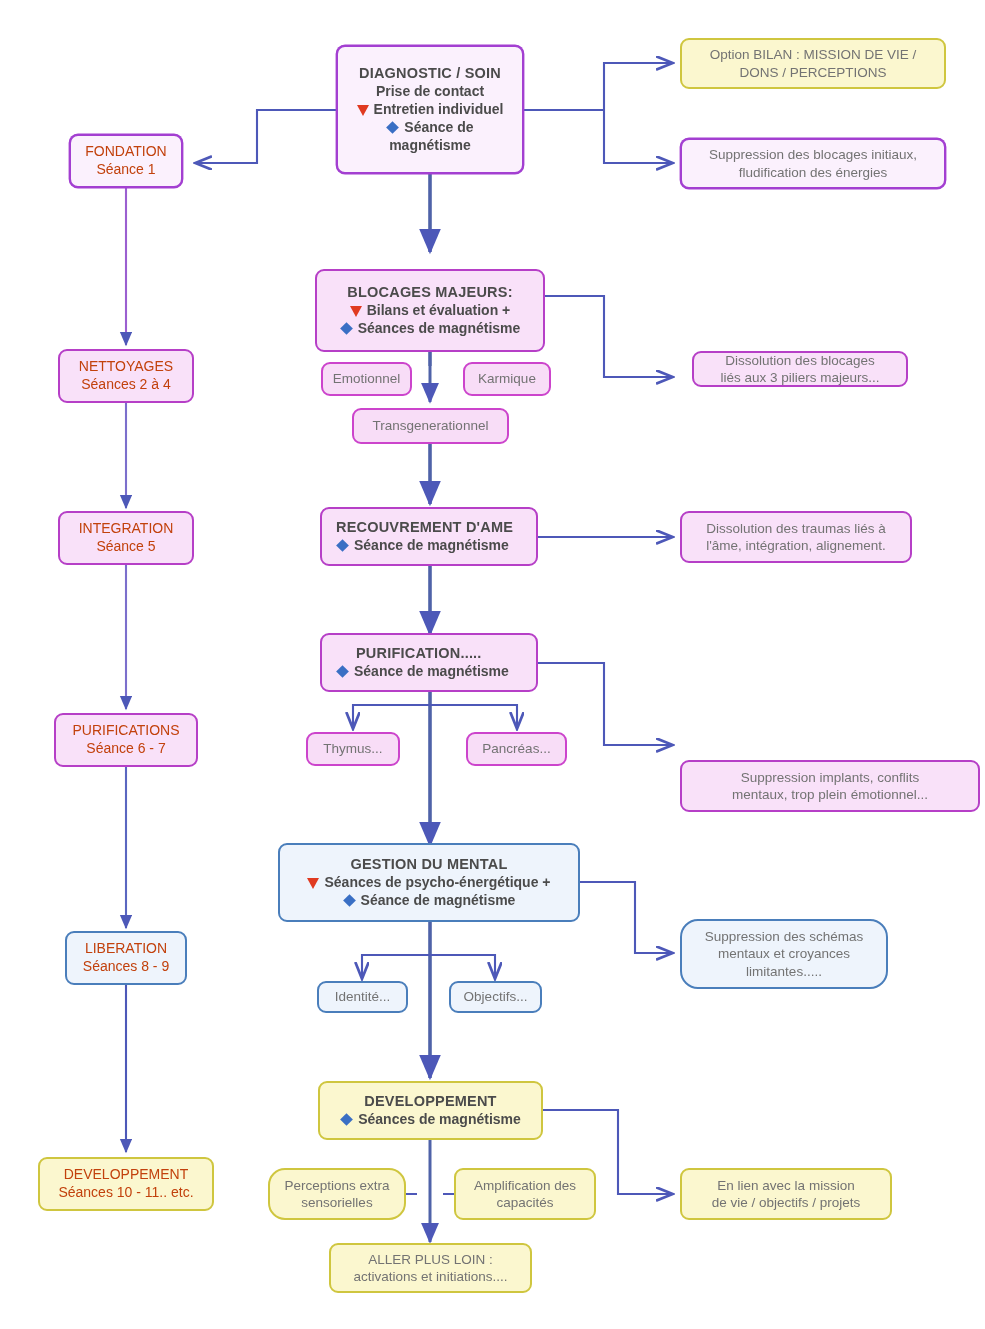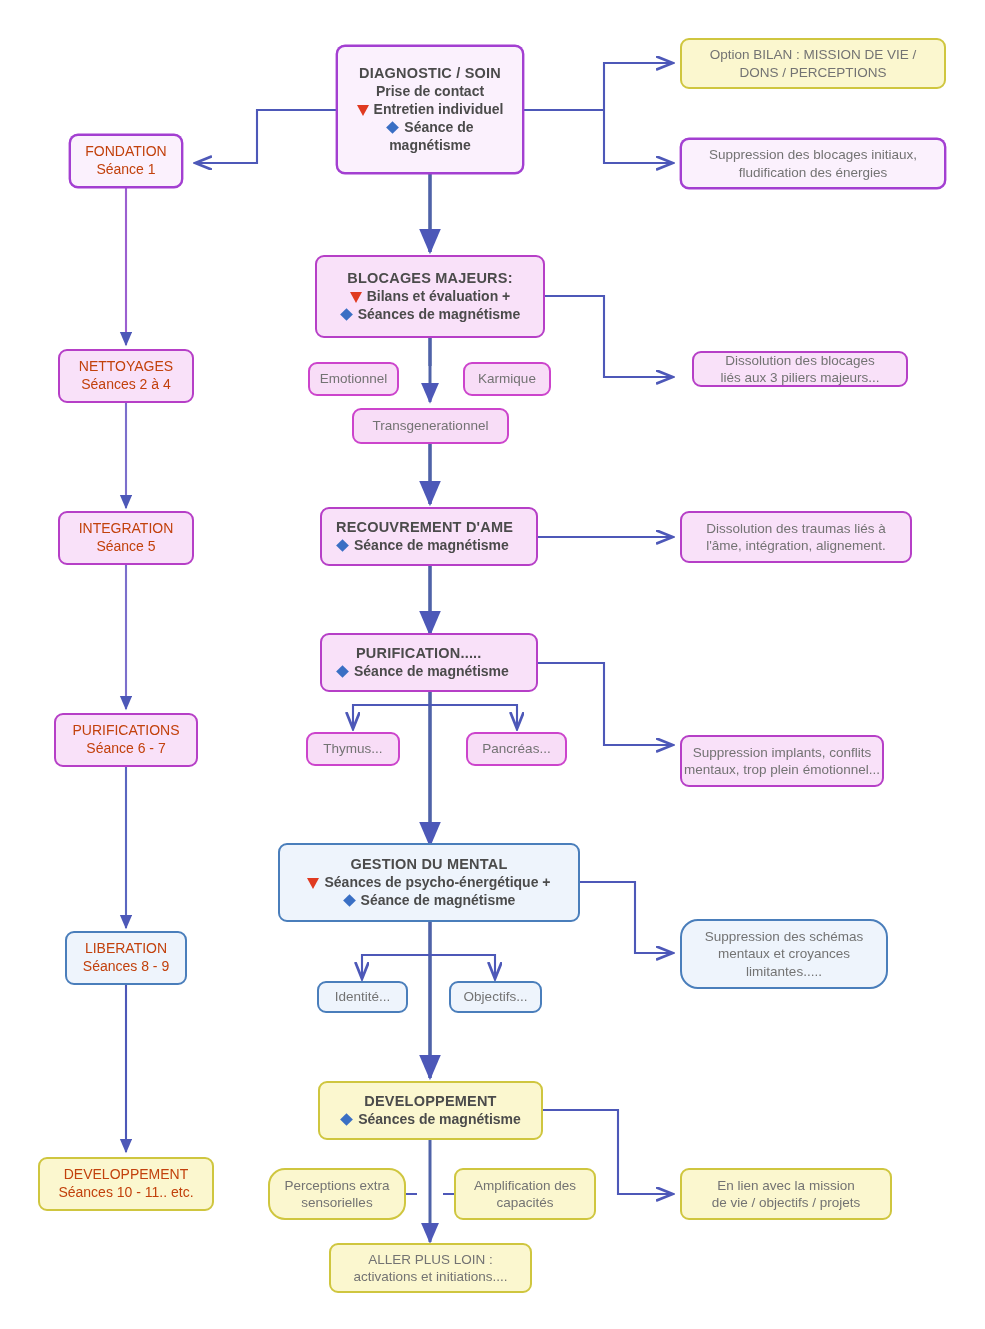--- a/index.html
+++ b/index.html
@@ -209,21 +209,21 @@
       <i class="gl-tri"></i>
       <span class="t-sub">Entretien individuel</span>
     </span>
     <span class="bullet-row">
       <i class="gl-dia"></i>
       <span class="t-sub">Séance de</span>
     </span>
     <span class="ln t-sub">magnétisme</span>
   </div>
 
-  <div class="node pal-pinkbig" style="left:315px; top:255px; width:230px; height:83px;">
+  <div class="node pal-pinkbig" style="left:315px; top:269px; width:230px; height:83px;">
     <span class="ln t-head">BLOCAGES MAJEURS:</span>
     <span class="bullet-row">
       <i class="gl-tri"></i>
       <span class="t-sub">Bilans et évaluation +</span>
     </span>
     <span class="bullet-row">
       <i class="gl-dia"></i>
       <span class="t-sub">Séances de magnétisme</span>
     </span>
   </div>
@@ -257,21 +257,21 @@
   </div>
 
   <div class="node pal-yellow" style="left:318px; top:1081px; width:225px; height:59px;">
     <span class="ln t-head">DEVELOPPEMENT</span>
     <span class="bullet-row">
       <i class="gl-dia"></i>
       <span class="t-sub">Séances de magnétisme</span>
     </span>
   </div>
 
-  <div class="node pal-pink" style="left:308px; top:362px; width:91px; height:34px;">
+  <div class="node pal-pink" style="left:321px; top:362px; width:91px; height:34px;">
     <span class="ln t-small">Emotionnel</span>
   </div>
 
   <div class="node pal-pink" style="left:463px; top:362px; width:88px; height:34px;">
     <span class="ln t-small">Karmique</span>
   </div>
 
   <div class="node pal-pink" style="left:352px; top:408px; width:157px; height:36px;">
     <span class="ln t-small">Transgenerationnel</span>
   </div>
@@ -320,21 +320,21 @@
   <div class="node pal-pinkbig" style="left:680px; top:351px; width:216px; height:36px;margin-left:12px;">
     <span class="ln t-small">Dissolution des blocages</span>
     <span class="ln t-small">liés aux 3 piliers majeurs...</span>
   </div>
 
   <div class="node pal-pinkbig" style="left:680px; top:511px; width:232px; height:52px;">
     <span class="ln t-small">Dissolution des traumas liés à</span>
     <span class="ln t-small">l'âme, intégration, alignement.</span>
   </div>
 
-  <div class="node pal-pinkbig" style="left:680px; top:735px; width:204px; height:52px;">
+  <div class="node pal-pinkbig" style="left:680px; top:760px; width:300px; height:52px;">
     <span class="ln t-small">Suppression implants, conflits</span>
     <span class="ln t-small">mentaux, trop plein émotionnel...</span>
   </div>
 
   <div class="node pal-blue" style="left:680px; top:919px; width:208px; height:70px;border-radius:18px;">
     <span class="ln t-small">Suppression des schémas</span>
     <span class="ln t-small">mentaux et croyances</span>
     <span class="ln t-small">limitantes.....</span>
   </div>
 

